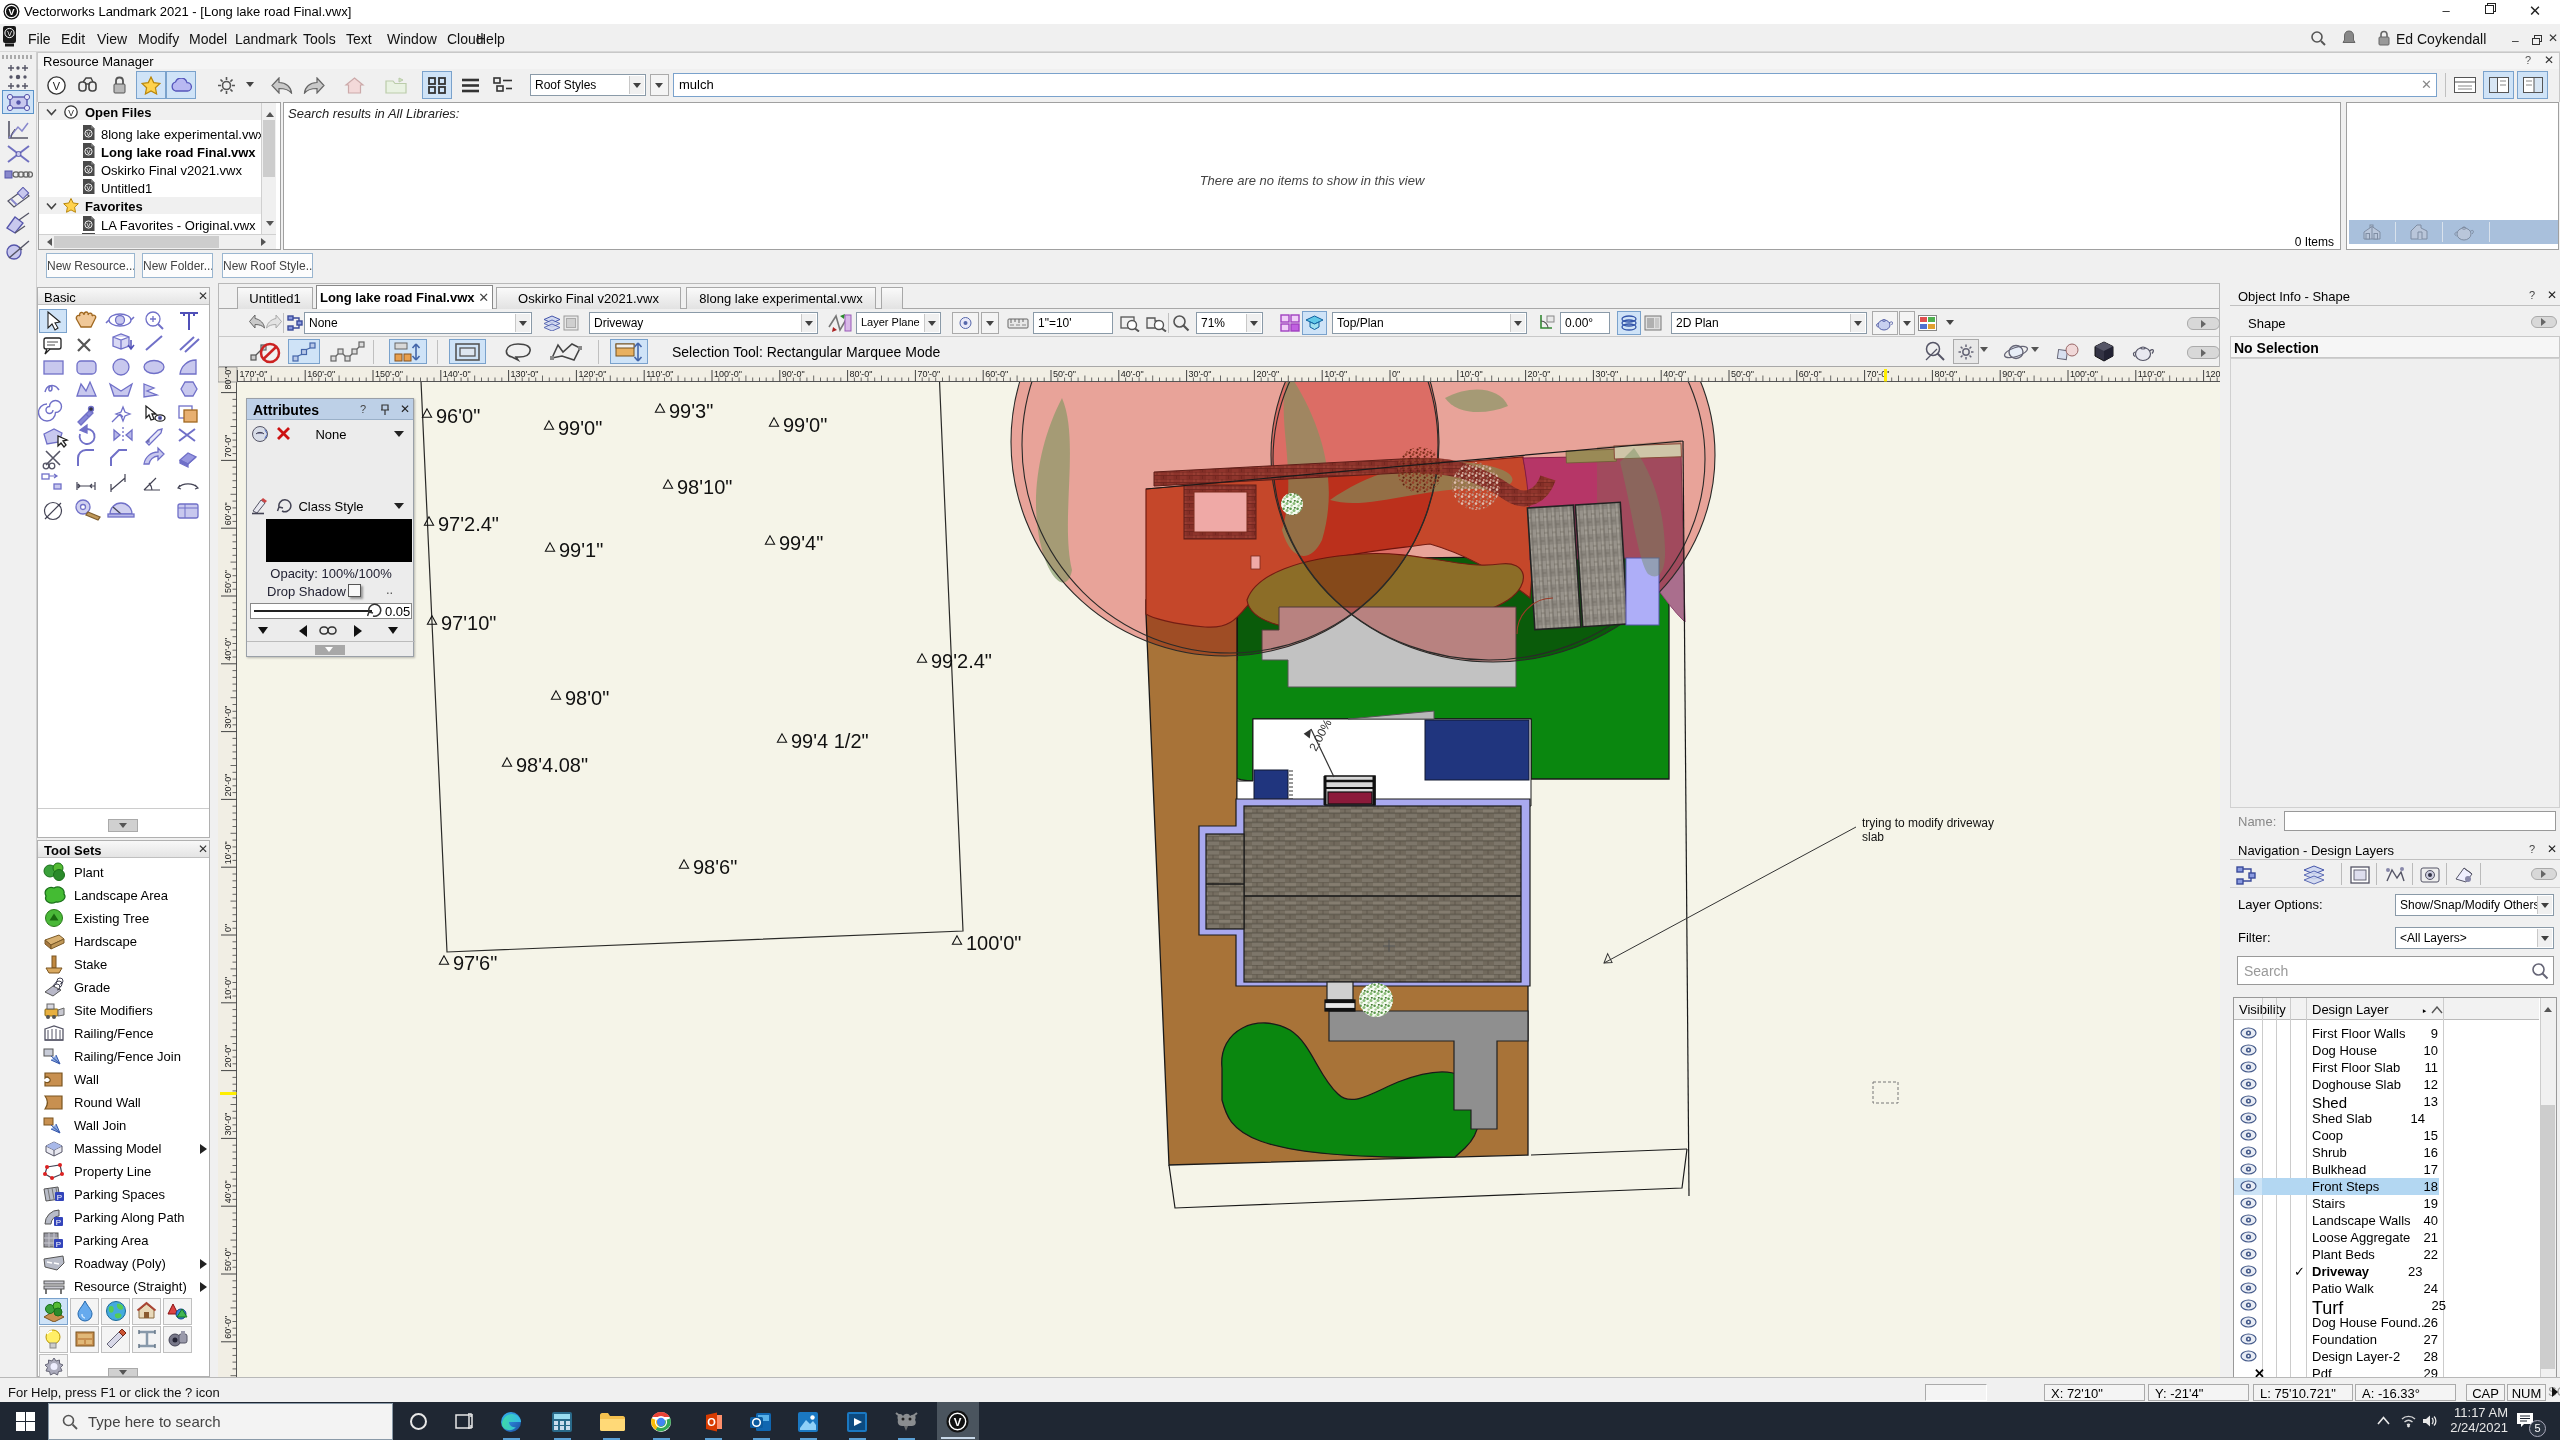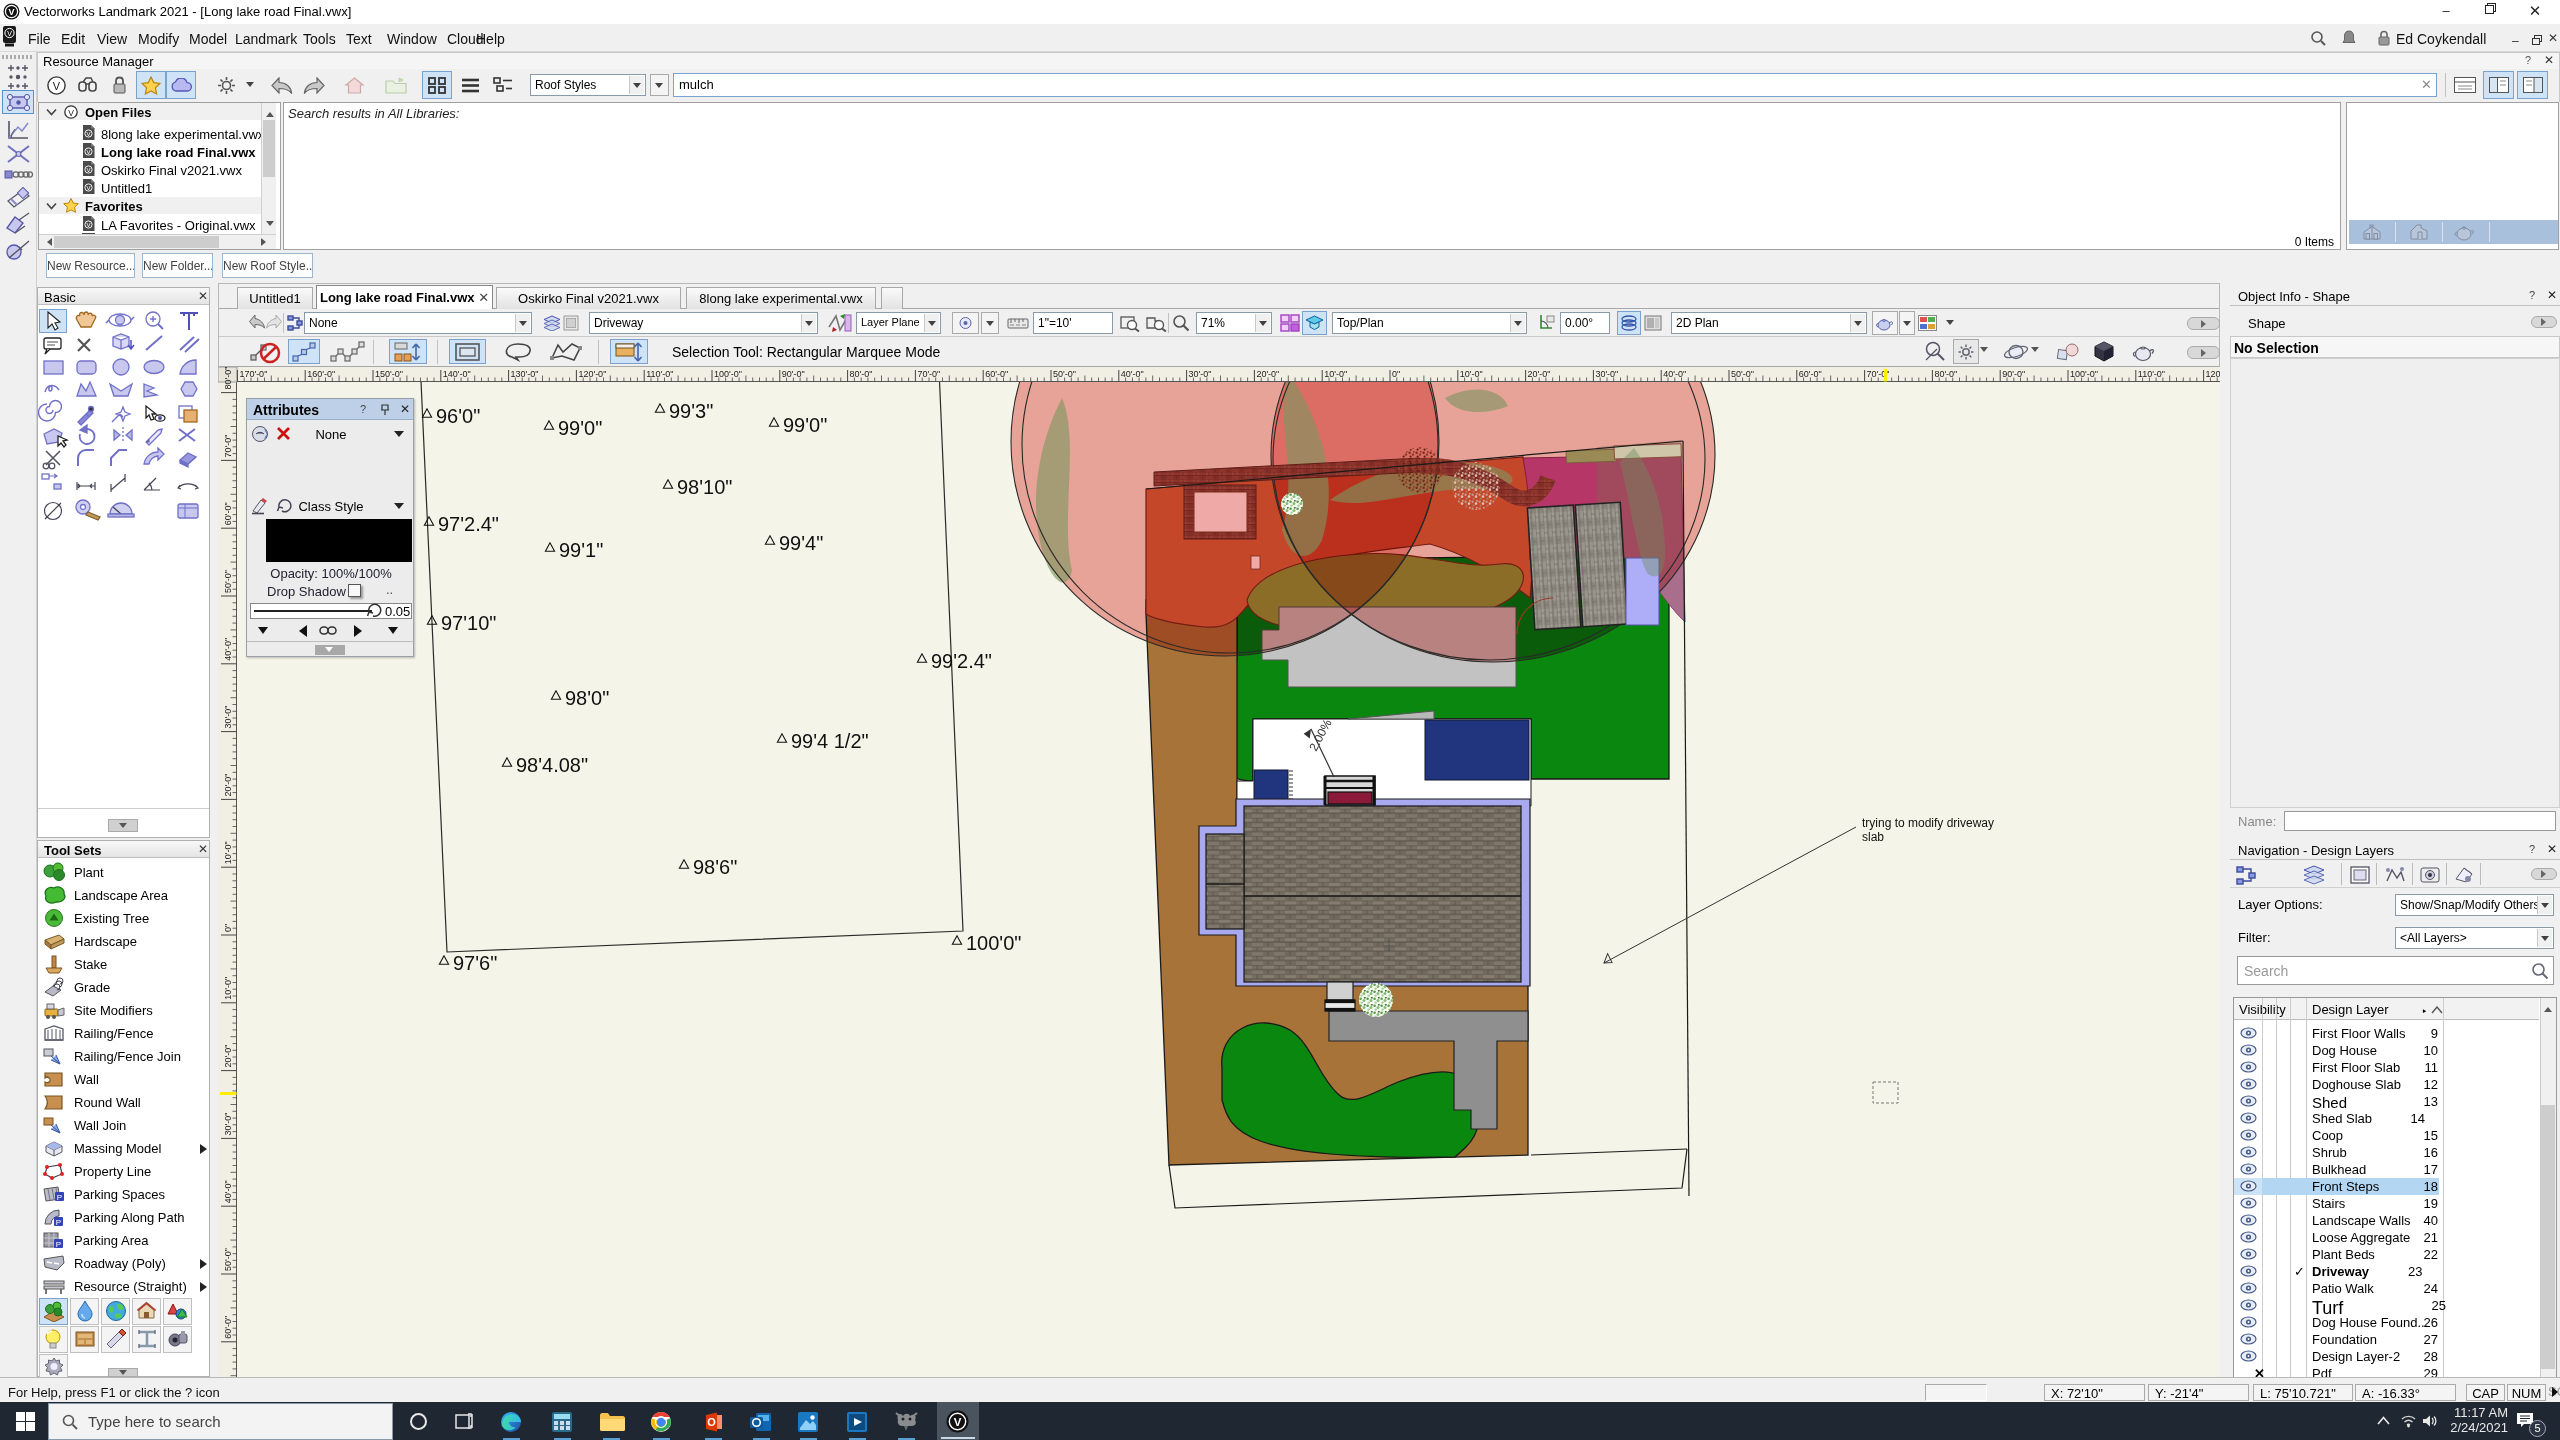--- a/index.html
+++ b/index.html
@@ -307,20 +307,21 @@
 
     <div class="abs" style="left:0;top:131px;width:237px;height:15px;background:#f0f0f0;border-top:1px solid #d0d0d0">
       <div class="abs" style="left:4px;top:3px;border:4px solid transparent;border-right:5px solid #555"></div>
       <div class="abs" style="left:15px;top:1px;width:165px;height:12px;background:#cdcdcd"></div>
       <div class="abs" style="left:222px;top:3px;border:4px solid transparent;border-left:5px solid #555"></div>
     </div>
   </div>
 
   <div class="abs" style="left:246px;top:50px;width:2058px;height:148px;background:#fff;border:1px solid #a0a0a0">
     <div class="abs" style="left:4px;top:3px;font-size:13px;font-style:italic;color:#222">Search results in All Libraries:</div>
+    <div class="abs" style="left:0;top:70px;width:100%;text-align:center;font-size:13px;font-style:italic;color:#444">There are no items to show in this view</div>
     <div class="abs" style="right:6px;top:132px;font-size:12px;color:#000">0 Items</div>
   </div>
 
   <div class="abs" style="left:2309px;top:50px;width:213px;height:148px;background:#fff;border:1px solid #a0a0a0">
     <div class="abs" style="left:2px;top:117px;width:209px;height:24px;background:#a9c0dc">
       <div class="sep" style="left:46px;top:2px;height:20px;background:#d9e2ec"></div>
       <div class="sep" style="left:93px;top:2px;height:20px;background:#d9e2ec"></div>
       <div class="sep" style="left:140px;top:2px;height:20px;background:#d9e2ec"></div>
       <svg class="abs" style="left:13px;top:3px" width="20" height="18" viewBox="0 0 20 18">
             <g fill="#b9c6da" stroke="#7f8da3" stroke-width="1">
@@ -432,21 +433,21 @@
     <svg class="abs" style="left:926px;top:5px" width="22" height="18" viewBox="0 0 22 18">
           <path d="M2 4 h8 v3 h4 v7 h-12 Z" fill="none" stroke="#555" stroke-width="1.3"></path>
           <circle cx="14" cy="11" r="4.5" fill="#fff" stroke="#555" stroke-width="1.4"></circle>
           <line x1="17" y1="14.5" x2="21" y2="17.5" stroke="#555" stroke-width="2"></line>
         </svg>
     <div class="sep" style="left:949px;top:4px;height:20px"></div>
     <svg class="abs" style="left:953px;top:5px" width="18" height="18" viewBox="0 0 18 18">
           <circle cx="7.5" cy="7.5" r="5.5" fill="none" stroke="#555" stroke-width="1.6"></circle>
           <line x1="11.5" y1="11.5" x2="16.5" y2="16.5" stroke="#555" stroke-width="2.2"></line>
         </svg>
-    <div class="combo" style="left:977px;top:3px;width:76px;height:22px">
+    <div class="combo" style="left:977px;top:3px;width:67px;height:22px">
           <div class="tx">71%</div>
           <div class="ar"></div>
         </div>
     <svg class="abs" style="left:1061px;top:5px" width="20" height="18" viewBox="0 0 20 18">
           <g stroke="#a040c0" stroke-width="1.4" fill="#f0d0f8">
             <rect x="1" y="1" width="8" height="7"></rect>
             <rect x="11" y="1" width="8" height="7"></rect>
             <rect x="1" y="10" width="8" height="7"></rect>
             <rect x="11" y="10" width="8" height="7" fill="#c060e0"></rect>
           </g>

